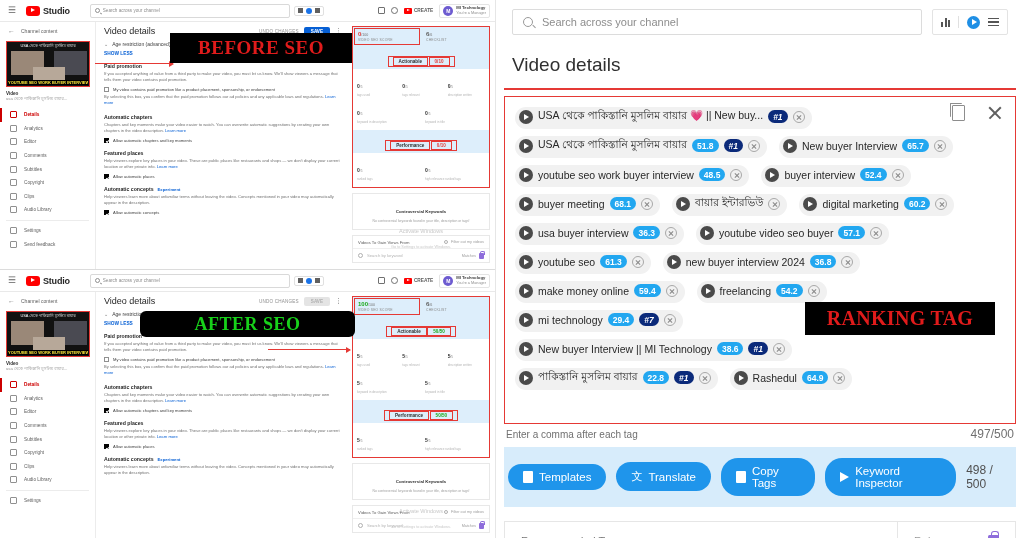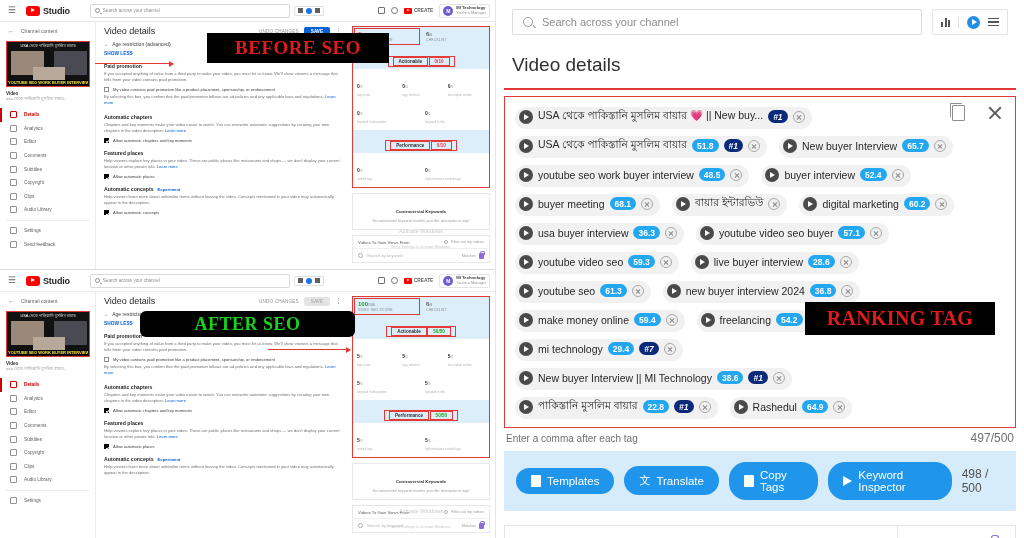--- a/index.html
+++ b/index.html
@@ -126,21 +126,21 @@
   .radio { width:4px;height:4px;border:1px solid #b0b0b0;border-radius:50%; }
   .lock { width:5px;height:6px;background:#8e6ddb;border-radius:1px; position:relative; }
   .lock:before{content:"";position:absolute;left:1px;top:-2px;width:3px;height:3px;border:1px solid #8e6ddb;border-bottom:none;border-radius:2px 2px 0 0;}
   .actwin { position:absolute; left:352px; width:138px; text-align:center; }
   .actwin b { font-size:5.6px; color:#c9c9c9; font-weight:400; display:block; }
   .actwin span { font-size:3.8px; color:#c9c9c9; }
 
   
   .banner { position:absolute; background:#000; display:flex; align-items:center;
             justify-content:center; font-family:"Liberation Serif", serif; font-weight:700; }
-  .banner.before { left:170px; top:33px; width:182px; height:30px;margin-left:37px; }
+  .banner.before { left:170px; top:33px; width:182px; height:30px; }
   .banner.before span { color:#e01b1b; font-size:19px; letter-spacing:.5px; }
   .banner.after { left:140px; top:310px; width:215px; height:26px;border-radius:6px; }
   .banner.after span { color:#17d11a; font-size:18px; letter-spacing:.5px; }
   .arrow-line { position:absolute; height:1.4px; background:#e53935; }
   .arrow-line:after { content:""; position:absolute; right:-1px; top:-2.2px;
       border-left:5px solid #e53935; border-top:3px solid transparent; border-bottom:3px solid transparent; }
 
   
   .right { position:absolute; left:496px; top:0; width:528px; height:538px; background:#fff; }
   .r-top { height:44px; display:flex; align-items:center; padding:0 16px; }
@@ -192,21 +192,21 @@
 
   .ranking-banner { position:absolute; right:20px; top:205px; width:190px; height:33px; background:#000;
                     display:flex; align-items:center; justify-content:center;
                     font-family:"Liberation Serif", serif; }
   .ranking-banner span { color:#e01b1b; font-size:20px; font-weight:700; letter-spacing:.3px; }
 
   .under-row { display:flex; align-items:baseline; margin:3px 10px 0 10px; }
   .under-row .lft { font-size:10px; color:#707070; }
   .under-row .rgt { margin-left:auto; font-size:12px; color:#707070; }
 
-  .btnbar { margin:6px 8px 0 8px; background:#d7ecfb; padding:11px 12px; display:flex;
+  .btnbar { margin:6px 8px 0 8px; background:#d7ecfb; padding:11px 4px; display:flex;
             align-items:center; gap:10px; }
   .pbtn { background:#1f95eb; color:#fff; border-radius:17px; padding:7px 15px; font-size:11.5px;
           display:inline-flex; align-items:center; gap:6px; font-weight:400; }
   .pb-ic { width:10px;height:12px;background:#fff;border-radius:1px; flex:0 0 auto; }
   .pb-tr { font-size:11px; color:#fff; }
   .pb-play { width:0;height:0;border-left:9px solid #fff;border-top:5px solid transparent;
              border-bottom:5px solid transparent; }
   .count-big { margin-left:auto; font-size:12px; color:#505050; }
 
   .rec-box { margin:14px 8px 0 8px; border:1px solid #e6e6e6; display:flex; height:40px; }
@@ -718,34 +718,20 @@
             <span class="xsm"></span>
           </div>
           <div class="chip">
             <span class="chip-yt"></span>
             <span class="chip-txt">youtube video seo buyer</span>
             <span class="score">57.1</span>
             <span class="xsm"></span>
           </div>
         </div>
 
-        <div class="tag-row">
-          <div class="chip">
-            <span class="chip-yt"></span>
-            <span class="chip-txt">youtube video seo</span>
-            <span class="score">59.3</span>
-            <span class="xsm"></span>
-          </div>
-          <div class="chip">
-            <span class="chip-yt"></span>
-            <span class="chip-txt">live buyer interview</span>
-            <span class="score">28.6</span>
-            <span class="xsm"></span>
-          </div>
-        </div>
 
         <div class="tag-row">
           <div class="chip">
             <span class="chip-yt"></span>
             <span class="chip-txt">youtube seo</span>
             <span class="score">61.3</span>
             <span class="xsm"></span>
           </div>
           <div class="chip">
             <span class="chip-yt"></span>

